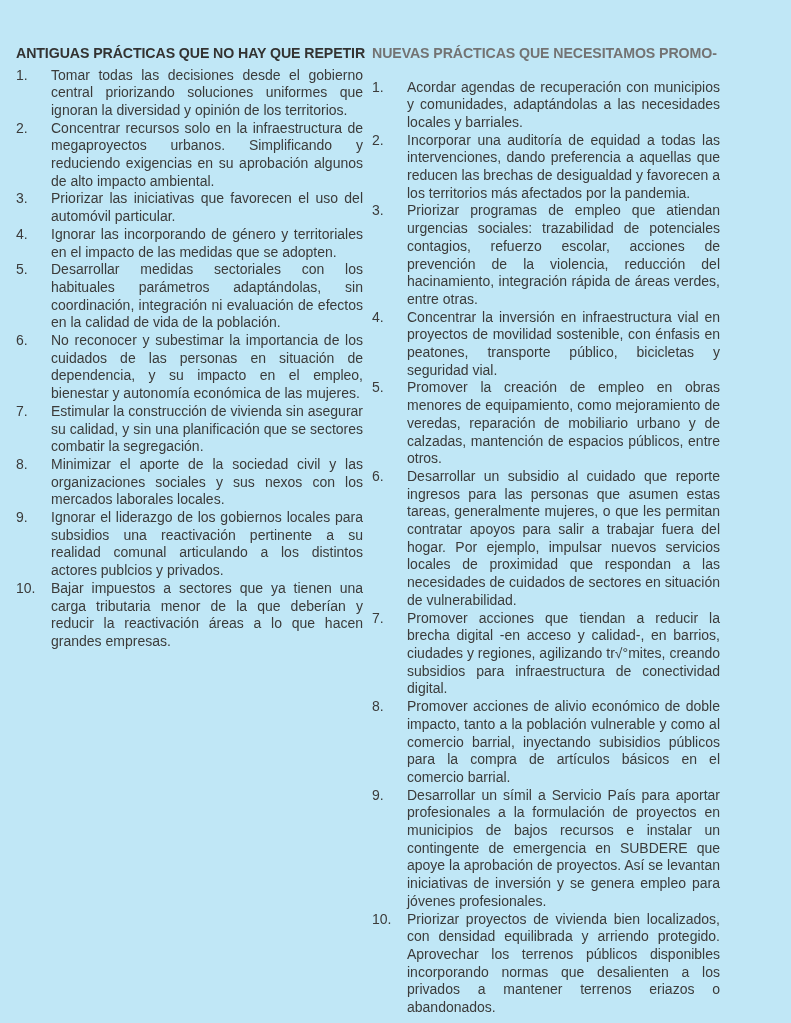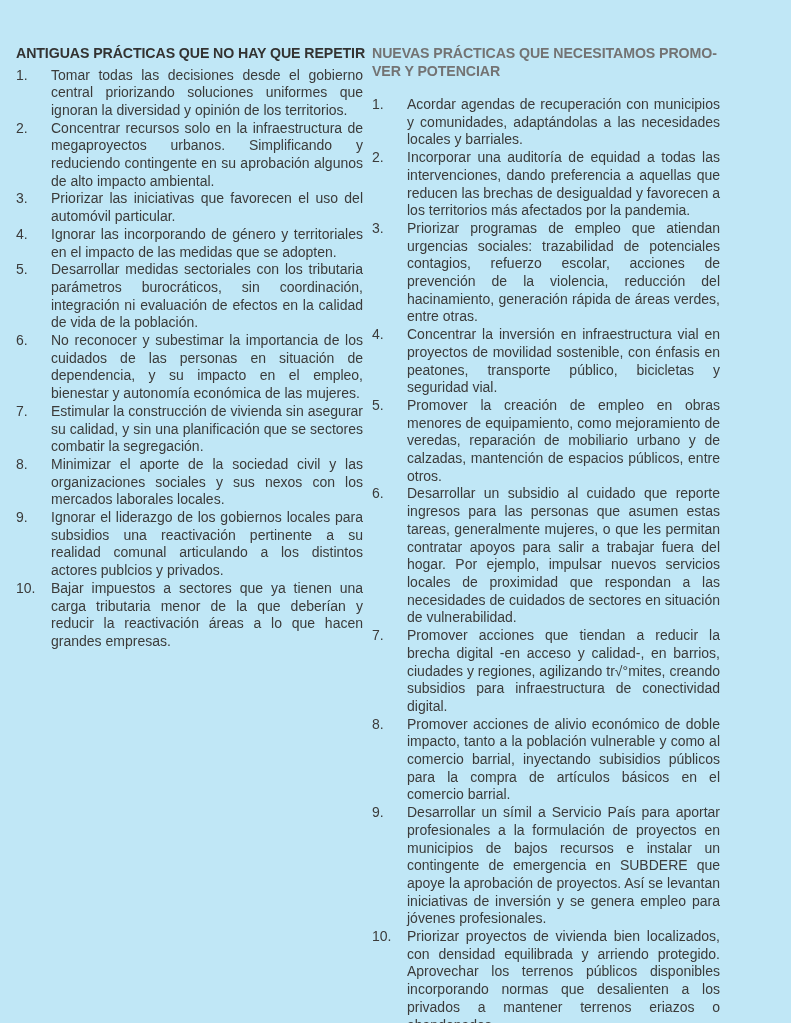--- a/index.html
+++ b/index.html
@@ -58,33 +58,33 @@
       <h2 class="heading" style="margin: 0px 0px 4px; color: rgb(51, 51, 50);">
         <span class="hline">ANTIGUAS PRÁCTICAS QUE NO HAY QUE REPETIR</span>
       </h2>
       <div class="list">
           <div class="item">
             <span class="num">1.</span>
             <div class="txt">Tomar todas las decisiones desde el gobierno central priorizando soluciones uniformes que ignoran la diversidad y opinión de los territorios.</div>
           </div>
           <div class="item">
             <span class="num">2.</span>
-            <div class="txt">Concentrar recursos solo en la infraestructura de megaproyectos urbanos. Simplificando y reduciendo contingente en su aprobación algunos de alto impacto ambiental.</div>
+            <div class="txt">Concentrar recursos solo en la infraestructura de megaproyectos urbanos. Simplificando y reduciendo exigencias en su aprobación algunos de alto impacto ambiental.</div>
           </div>
           <div class="item">
             <span class="num">3.</span>
             <div class="txt">Priorizar las iniciativas que favorecen el uso del automóvil particular.</div>
           </div>
           <div class="item">
             <span class="num">4.</span>
             <div class="txt">Ignorar las incorporando de género y territoriales en el impacto de las medidas que se adopten.</div>
           </div>
           <div class="item">
             <span class="num">5.</span>
-            <div class="txt">Desarrollar medidas sectoriales con los tributaria parámetros burocráticos, sin coordinación, integración ni evaluación de efectos en la calidad de vida de la población.</div>
+            <div class="txt">Desarrollar medidas sectoriales con los habituales parámetros adaptándolas, sin coordinación, integración ni evaluación de efectos en la calidad de vida de la población.</div>
           </div>
           <div class="item">
             <span class="num">6.</span>
             <div class="txt">No reconocer y subestimar la importancia de los cuidados de las personas en situación de dependencia, y su impacto en el empleo, bienestar y autonomía económica de las mujeres.</div>
           </div>
           <div class="item">
             <span class="num">7.</span>
             <div class="txt">Estimular la construcción de vivienda sin asegurar su calidad, y sin una planificación que se sectores combatir la segregación.</div>
           </div>
           <div class="item">
@@ -98,34 +98,33 @@
           <div class="item">
             <span class="num">10.</span>
             <div class="txt">Bajar impuestos a sectores que ya tienen una carga tributaria menor de la que deberían y reducir la reactivación áreas a lo que hacen grandes empresas.</div>
           </div>
         </div>
     </section>
 
     <section class="col col-right">
       <h2 class="heading" style="margin: 0px 0px 16px; color: #737373;">
         <span class="hline">NUEVAS PRÁCTICAS QUE NECESITAMOS PROMO-</span>
-        <span class="hline">VER Y POTENCIAR</span>
       </h2>
       <div class="list">
           <div class="item">
             <span class="num">1.</span>
             <div class="txt">Acordar agendas de recuperación con municipios y comunidades, adaptándolas a las necesidades locales y barriales.</div>
           </div>
           <div class="item">
             <span class="num">2.</span>
             <div class="txt">Incorporar una auditoría de equidad a todas las intervenciones, dando preferencia a aquellas que reducen las brechas de desigualdad y favorecen a los territorios más afectados por la pandemia.</div>
           </div>
           <div class="item">
             <span class="num">3.</span>
-            <div class="txt">Priorizar programas de empleo que atiendan urgencias sociales: trazabilidad de potenciales contagios, refuerzo escolar, acciones de prevención de la violencia, reducción del hacinamiento, generación rápida de áreas verdes, entre otras.</div>
+            <div class="txt">Priorizar programas de empleo que atiendan urgencias sociales: trazabilidad de potenciales contagios, refuerzo escolar, acciones de prevención de la violencia, reducción del hacinamiento, integración rápida de áreas verdes, entre otras.</div>
           </div>
           <div class="item">
             <span class="num">4.</span>
             <div class="txt">Concentrar la inversión en infraestructura vial en proyectos de movilidad sostenible, con énfasis en peatones, transporte público, bicicletas y seguridad vial.</div>
           </div>
           <div class="item">
             <span class="num">5.</span>
             <div class="txt">Promover la creación de empleo en obras menores de equipamiento, como mejoramiento de veredas, reparación de mobiliario urbano y de calzadas, mantención de espacios públicos, entre otros.</div>
           </div>
           <div class="item">

